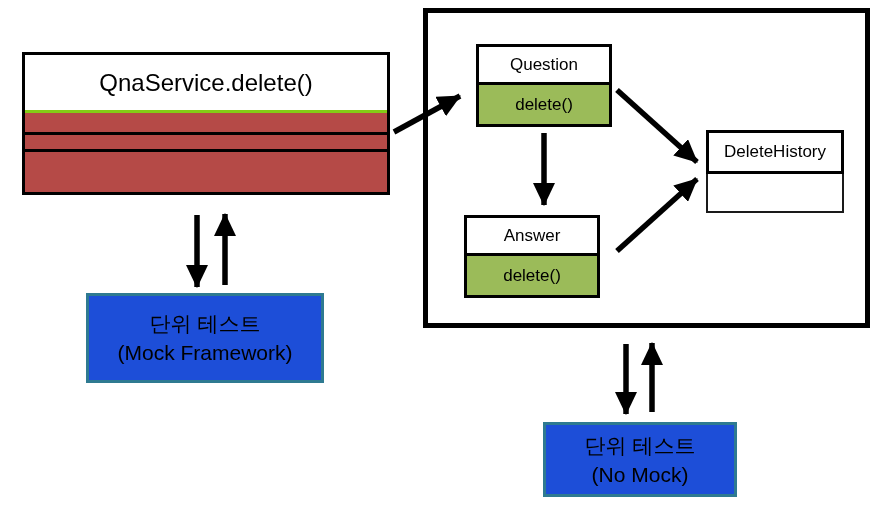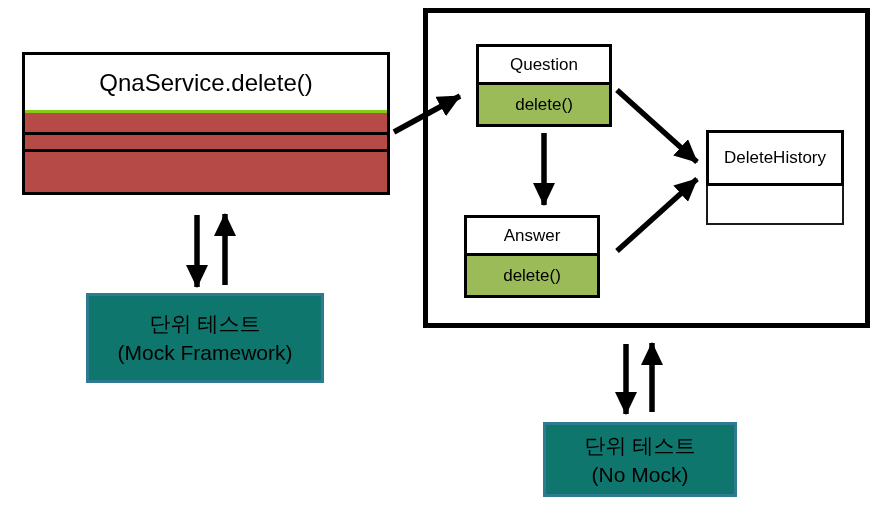--- a/index.html
+++ b/index.html
@@ -51,32 +51,32 @@
   }
   .uml-method {
     flex: 1; background: #9bbb59;
     display: flex; align-items: center; justify-content: center;
     font-size: 17px;
   }
 
   
   .dh-box { left: 706px; top: 130px; width: 138px; }
   .dh-header {
-    height: 56px; border: 3px solid #000; background: #fff;
+    height: 44px; border: 3px solid #000; background: #fff;
     display: flex; align-items: center; justify-content: center;
     font-size: 17px;
   }
   .dh-body {
     height: 39px; border: 2px solid #1a1a1a; border-top: none;
     background: #fff;
   }
 
   
   .test-box {
-    border: 3px solid #2e7a91; background: #0f766e;
+    border: 3px solid #2e7a91; background: #1d4ed8;
     display: flex; flex-direction: column;
     align-items: center; justify-content: center;
     font-size: 21px; line-height: 29px; text-align: left;
   }
   .mock-box { left: 86px; top: 293px; width: 238px; height: 90px; }
   .nomock-box { left: 543px; top: 422px; width: 194px; height: 75px; }
 
   .arrow-layer {
     left: 0; top: 0; width: 890px; height: 510px;
     pointer-events: none; z-index: 5;

